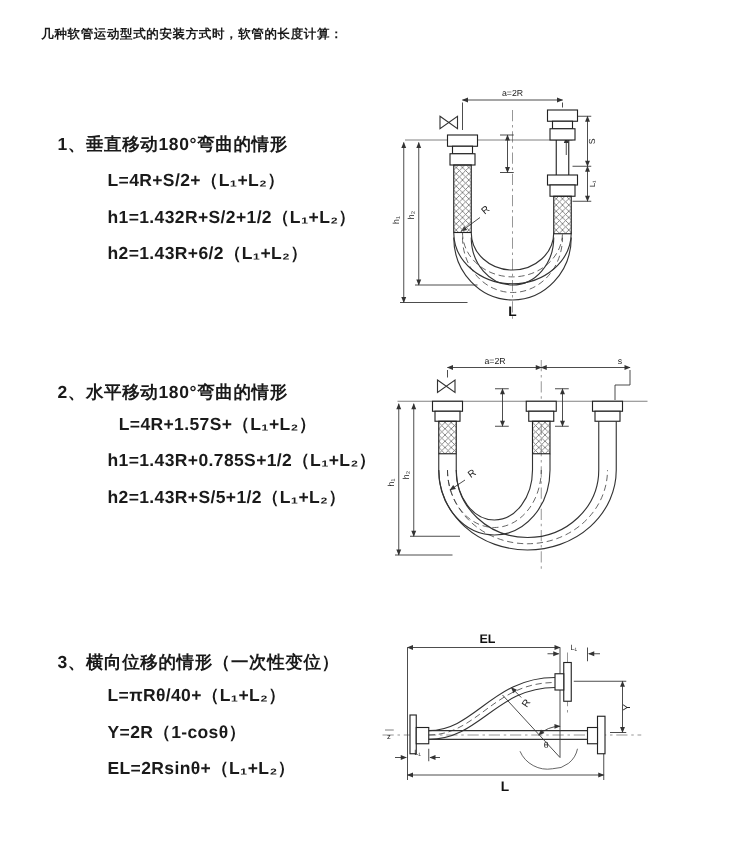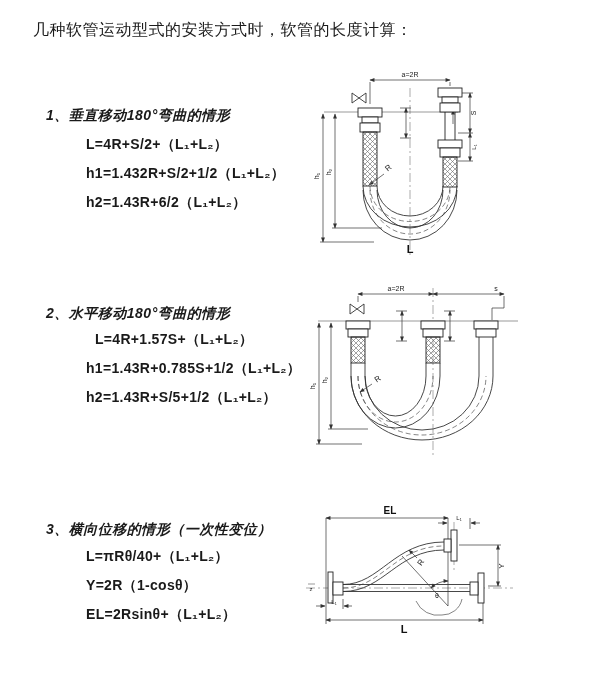--- a/index.html
+++ b/index.html
@@ -2,22 +2,22 @@
 <html><head>
 <meta charset="utf-8">
 <style>
   html,body{margin:0;padding:0;}
   body{
     width:600px;height:675px;position:relative;background:#ffffff;
     font-family:"Liberation Sans","DejaVu Sans",sans-serif;color:#1a1a1a;
     overflow:hidden;
   }
   .abs{position:absolute;white-space:nowrap;}
-  .title{font-size:16px;font-weight:400;letter-spacing:.5px;}
-  .heading{font-size:14px;font-weight:700;letter-spacing:.5px;font-style:italic;}
+  .title{font-size:10px;font-weight:700;letter-spacing:.5px;}
+  .heading{font-size:14px;font-weight:700;letter-spacing:.5px;}
   .formula{font-size:14px;font-weight:600;letter-spacing:.3px;padding-left:12px;}
   svg{position:absolute;overflow:visible;}
   svg text{font-family:"Liberation Sans","DejaVu Sans",sans-serif;fill:#222;}
   .dimtxt{font-size:7px;}
   .dimtxt-sm{font-size:6px;}
   .biglbl{font-size:11px;font-weight:600;fill:#111;}
   .midlbl{font-size:10px;font-weight:600;fill:#111;}
   .rlbl{font-size:8px;}
 </style>
 </head>

